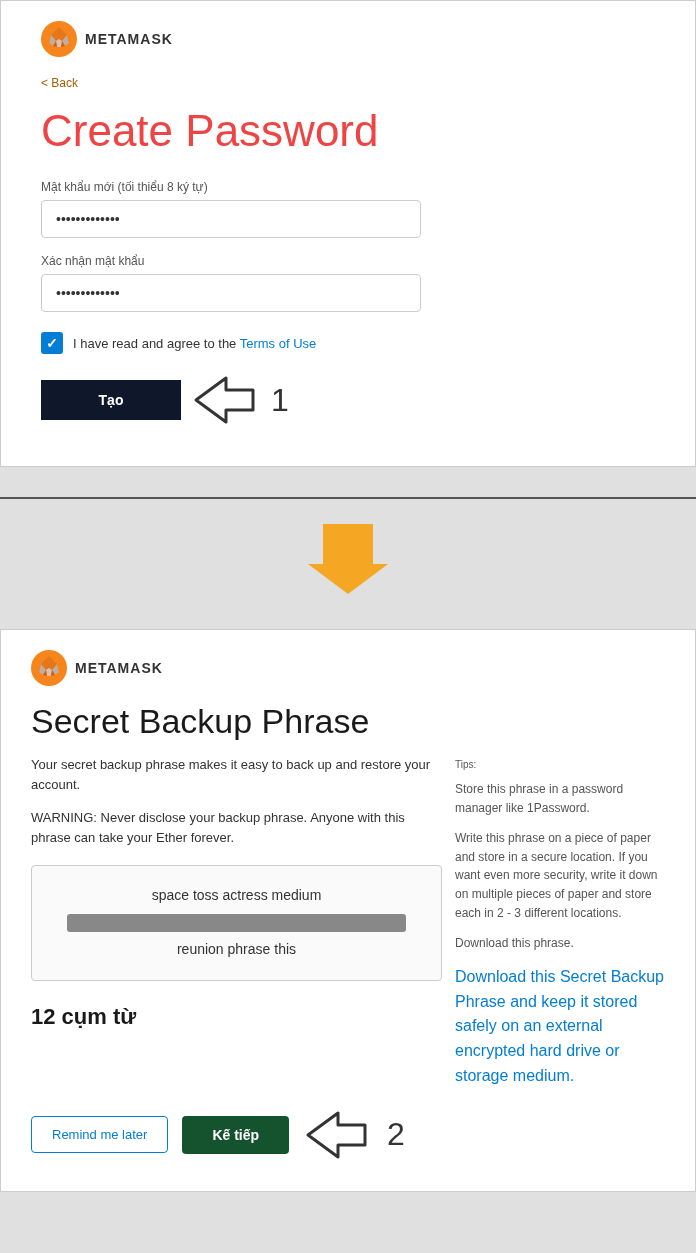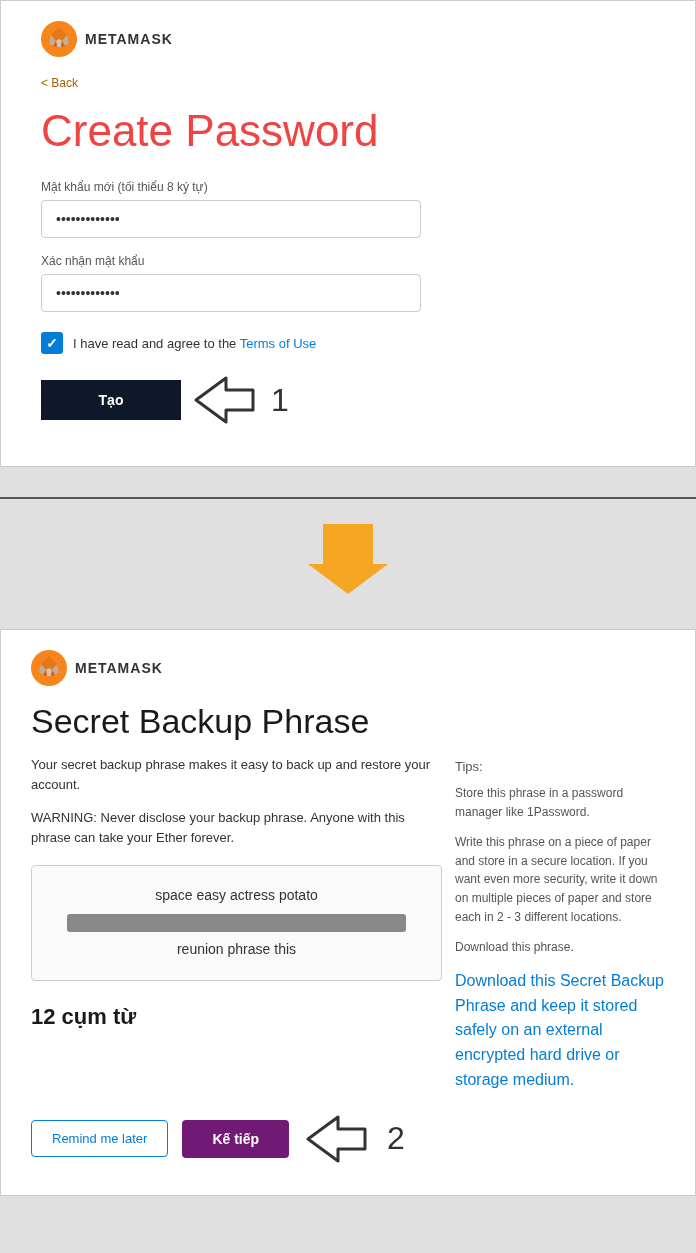--- a/index.html
+++ b/index.html
@@ -231,21 +231,21 @@
 
     .phrase-count {
       font-size: 22px;
       font-weight: 600;
       color: #1a1a1a;
       margin-top: 23px;
     }
 
     
     .tips-title {
-      font-size: 13px;
+      font-size: 10px;
       color: #555;
       margin-bottom: 10px;
     }
 
     .tips-text {
       font-size: 12px;
       color: #555;
       line-height: 1.55;
       margin-bottom: 12px;
     }
@@ -269,21 +269,21 @@
       background: #fff;
       color: #037dd6;
       border: 1px solid #037dd6;
       border-radius: 4px;
       padding: 10px 20px;
       font-size: 13px;
       cursor: pointer;
     }
 
     .btn-next {
-      background: #701a75;
+      background: #14532d;
       color: #fff;
       border: none;
       border-radius: 4px;
       padding: 11px 30px;
       font-size: 14px;
       font-weight: 600;
       cursor: pointer;
     }
 
     
@@ -372,21 +372,21 @@
 
     <h1 class="backup-title">Secret Backup Phrase</h1>
 
     <div class="backup-content">
 
       <div class="backup-left">
         <p class="backup-desc">Your secret backup phrase makes it easy to back up and restore your account.</p>
         <p class="backup-warning">WARNING: Never disclose your backup phrase. Anyone with this phrase can take your Ether forever.</p>
 
         <div class="phrase-box">
-          <div class="phrase-words">space easy actress potato</div>
+          <div class="phrase-words">space toss actress medium</div>
           <div class="phrase-blur-line"></div>
           <div class="phrase-words">reunion phrase this</div>
         </div>
 
         <div class="phrase-count">12 cụm từ</div>
       </div>
 
       <div class="backup-right">
         <p class="tips-title">Tips:</p>
         <p class="tips-text">Store this phrase in a password manager like 1Password.</p>

